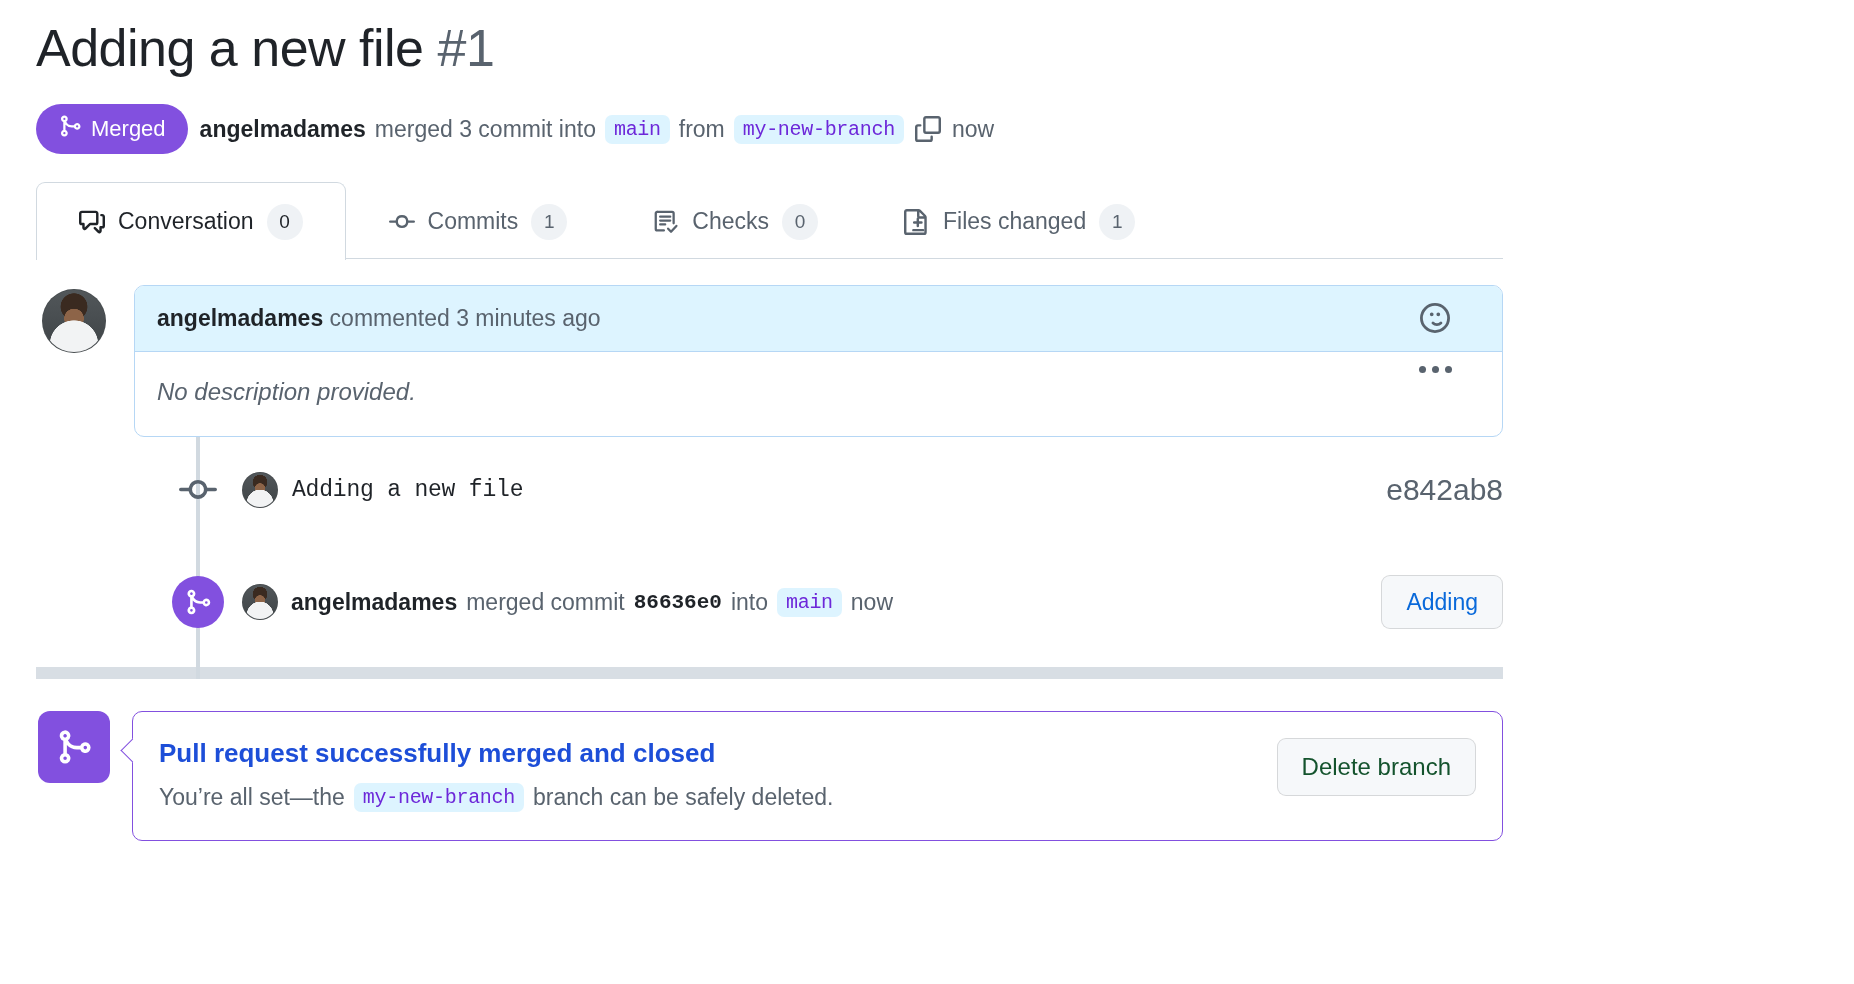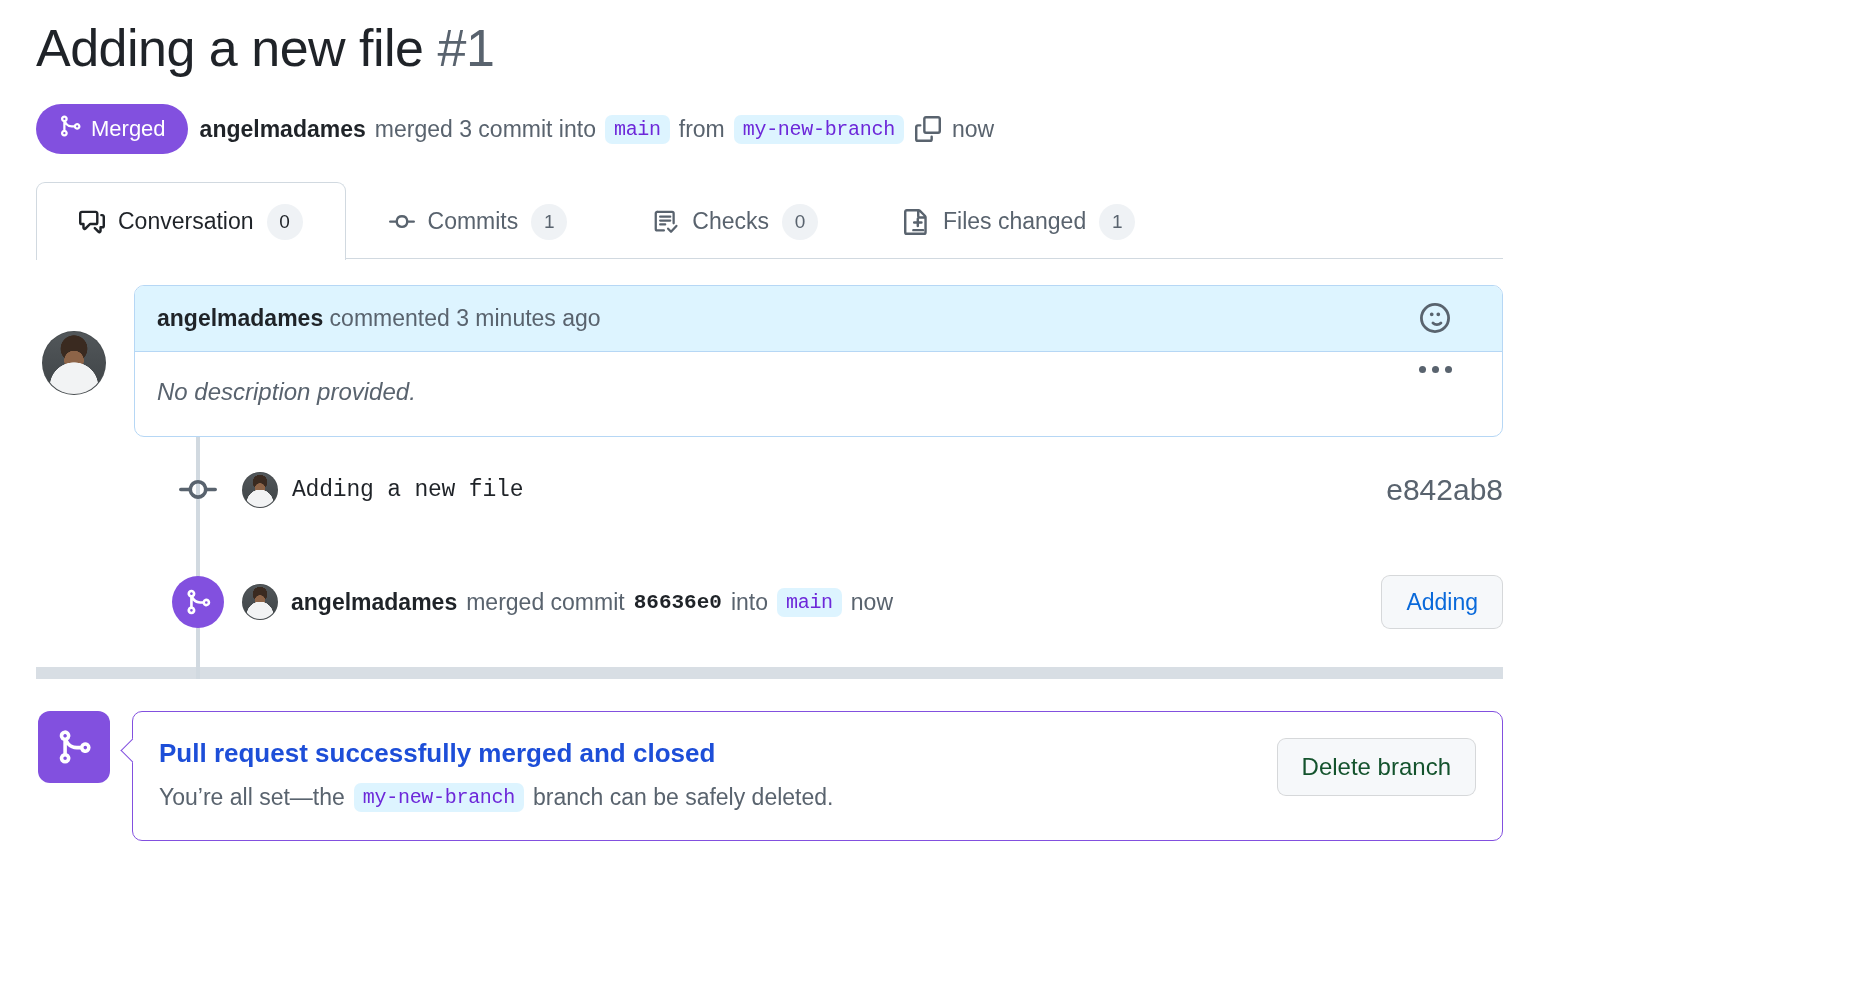--- a/index.html
+++ b/index.html
@@ -82,21 +82,21 @@
   .tab:not(.active) .counter { color: #59636e; }
 
   
   .timeline { position: relative; margin-top: 26px; }
   .rail {
     position: absolute; left: 160px; top: 0; bottom: 0;
     width: 4px; background: #d1d9e0;
   }
 
   
-  .comment-row { position: relative; display: flex; align-items: center; }
+  .comment-row { position: relative; display: flex; align-items: flex-start; }
   .avatar {
     width: 64px; height: 64px; border-radius: 50%;
     flex: none; margin-left: 6px; margin-top: 4px;
     overflow: hidden; border: 1px solid rgba(31,35,40,0.08);
     background: #4a4f52;
     position: relative; z-index: 2;
   }
   .avatar .face-bg {
     position: absolute; inset: 0;
     background:

